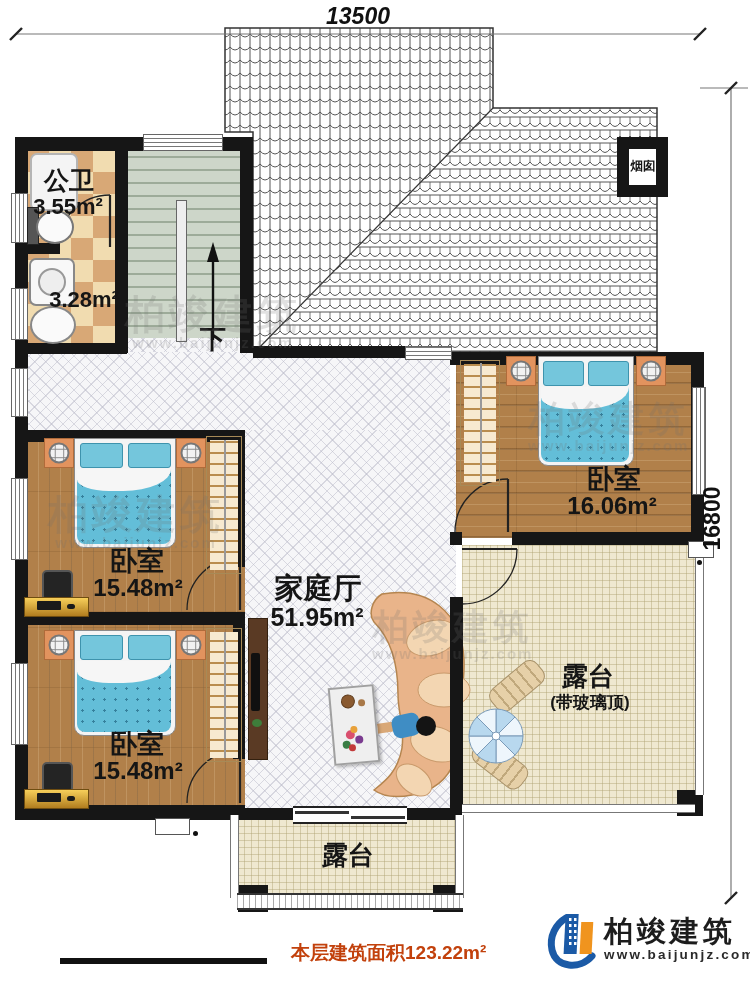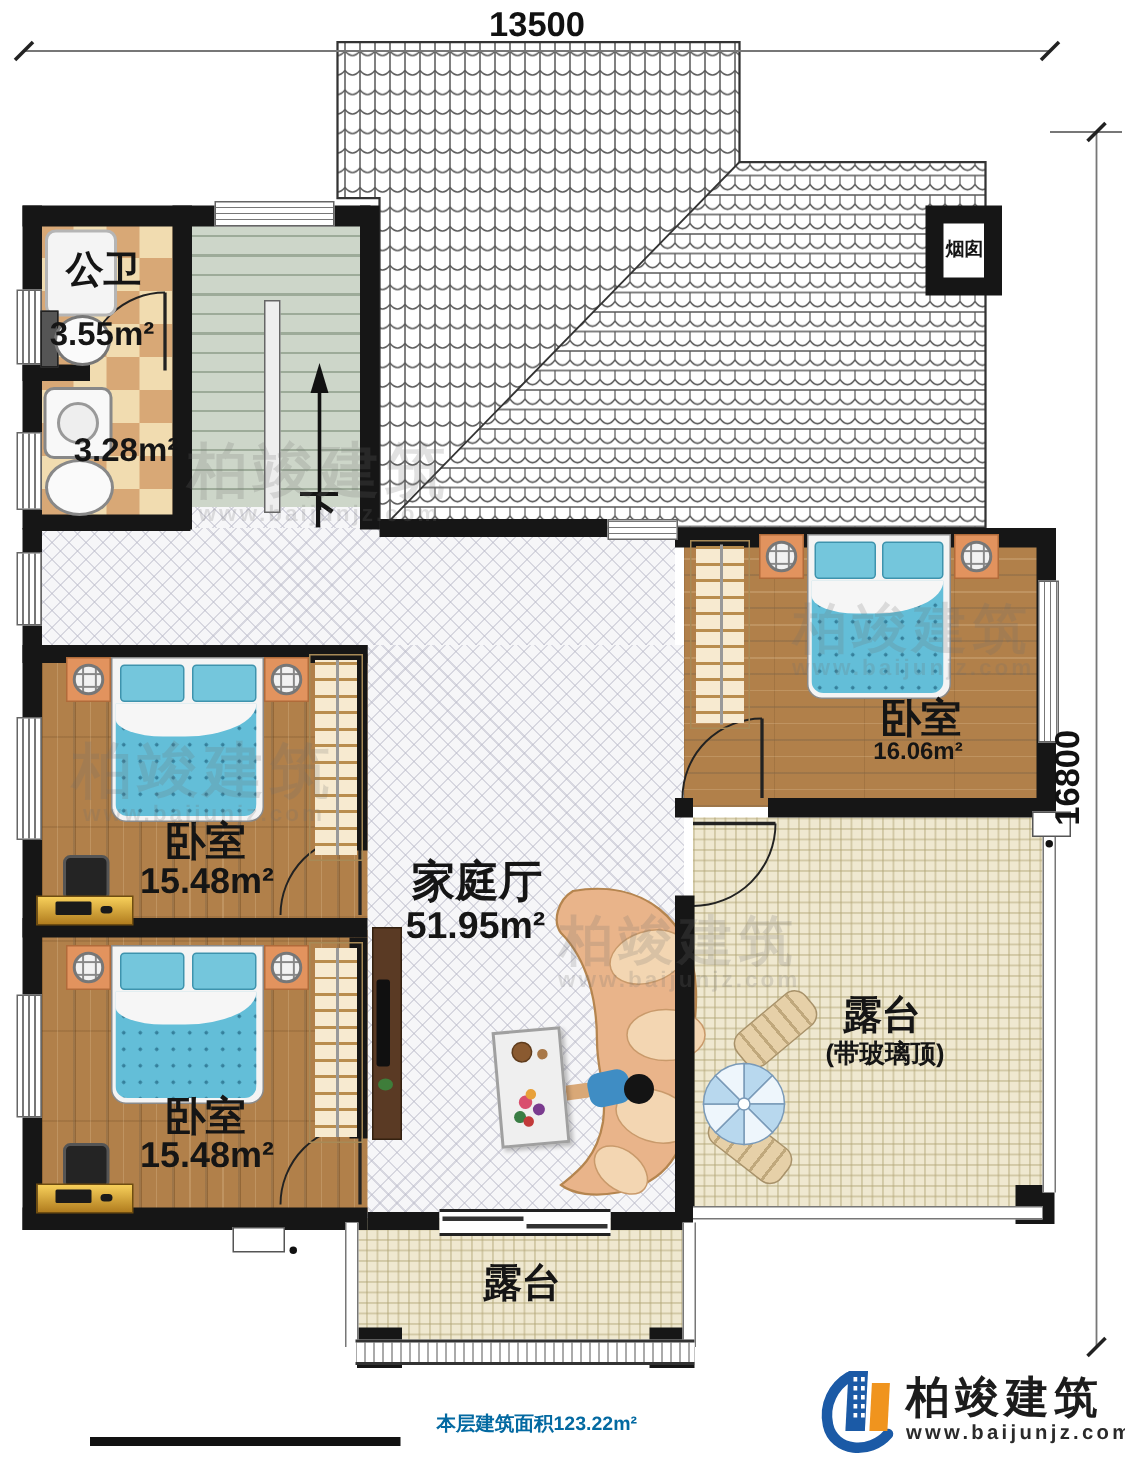--- a/index.html
+++ b/index.html
@@ -80,21 +80,21 @@
        transform:translateX(-50%);white-space:nowrap;}
   
   .wm{position:absolute;z-index:7;opacity:.20;color:#707070;pointer-events:none;
       text-align:center;line-height:1.05;white-space:nowrap;}
   .wm .big{font-size:40px;font-weight:900;letter-spacing:4px;}
   .wm .small{font-size:15px;font-weight:700;letter-spacing:2px;}
   
   .ftitle{position:absolute;left:60px;top:916px;font-size:35px;color:#111;font-weight:500;
       letter-spacing:1px;z-index:8;}
   .funder{position:absolute;left:60px;top:958px;width:207px;height:6px;background:#111;z-index:8;}
-  .fnote{position:absolute;left:291px;top:940px;font-size:13px;color:#0369a1;font-weight:600;z-index:8;}
+  .fnote{position:absolute;left:291px;top:940px;font-size:19px;color:#c2410c;font-weight:600;z-index:8;}
   .brandname{position:absolute;left:604px;top:912px;font-size:29px;color:#1c1c1c;font-weight:900;
       letter-spacing:4px;z-index:8;}
   .brandurl{position:absolute;left:604px;top:947px;font-size:13.5px;color:#2a2a2a;font-weight:700;
       letter-spacing:2.2px;z-index:8;}
 </style>
 </head>
 <body>
 
 <div id="canvas">
 
@@ -312,28 +312,28 @@
       <path d="M30 30 L57 30 A27 27 0 0 1 49 49 Z" fill="#b8d8ee"></path>
       <path d="M30 30 L49 49 A27 27 0 0 1 30 57 Z" fill="#eef6fc"></path>
       <path d="M30 30 L30 57 A27 27 0 0 1 11 49 Z" fill="#b8d8ee"></path>
       <path d="M30 30 L11 49 A27 27 0 0 1 3 30 Z" fill="#eef6fc"></path>
       <path d="M30 30 L3 30 A27 27 0 0 1 11 11 Z" fill="#b8d8ee"></path>
       <path d="M30 30 L11 11 A27 27 0 0 1 30 3 Z" fill="#eef6fc"></path>
     </g>
     <circle cx="30" cy="30" r="4" fill="#fff" stroke="#7a9ab8"></circle>
   </svg>
 
-  <div class="dimlbl" style="left:358px;top:3px;">13500</div>
+  <div class="dimlbl" style="left:358px;top:3px;font-style:italic;">13500</div>
   <div class="dimlbl" style="left:712px;top:505px;transform:translateX(-50%) rotate(-90deg);">16800</div>
 
   <div class="lbl" style="left:69px;top:168px;font-size:25px;">公卫</div>
-  <div class="lbl" style="left:68px;top:212px;font-size:22px;">3.55m²</div>
+  <div class="lbl" style="left:68px;top:196px;font-size:22px;">3.55m²</div>
   <div class="lbl" style="left:84px;top:289px;font-size:22px;">3.28m²</div>
   <div class="lbl" style="left:614px;top:466px;font-size:27px;">卧室</div>
-  <div class="lbl" style="left:612px;top:494px;font-size:16px;">16.06m²</div>
+  <div class="lbl" style="left:612px;top:494px;font-size:24px;">16.06m²</div>
   <div class="lbl" style="left:318px;top:574px;font-size:29px;">家庭厅</div>
   <div class="lbl" style="left:317px;top:605px;font-size:25px;">51.95m²</div>
   <div class="lbl" style="left:137px;top:548px;font-size:27px;">卧室</div>
   <div class="lbl" style="left:138px;top:576px;font-size:24px;">15.48m²</div>
   <div class="lbl" style="left:137px;top:731px;font-size:27px;">卧室</div>
   <div class="lbl" style="left:138px;top:759px;font-size:24px;">15.48m²</div>
   <div class="lbl" style="left:588px;top:663px;font-size:26px;">露台</div>
   <div class="lbl" style="left:590px;top:694px;font-size:17px;">(带玻璃顶)</div>
   <div class="lbl" style="left:348px;top:842px;font-size:26px;">露台</div>
   <div class="lbl" style="left:643px;top:160px;font-size:12.5px;z-index:6;">烟囱</div>

